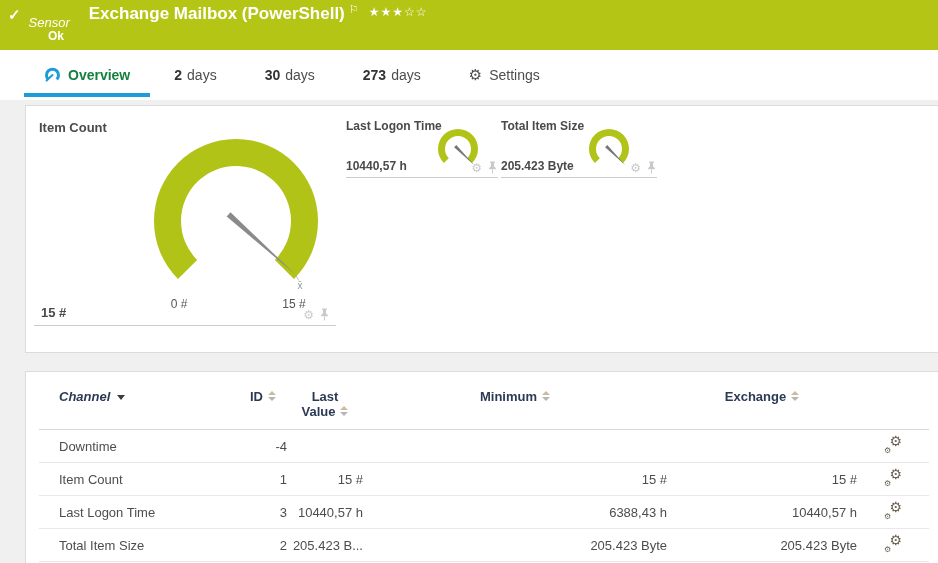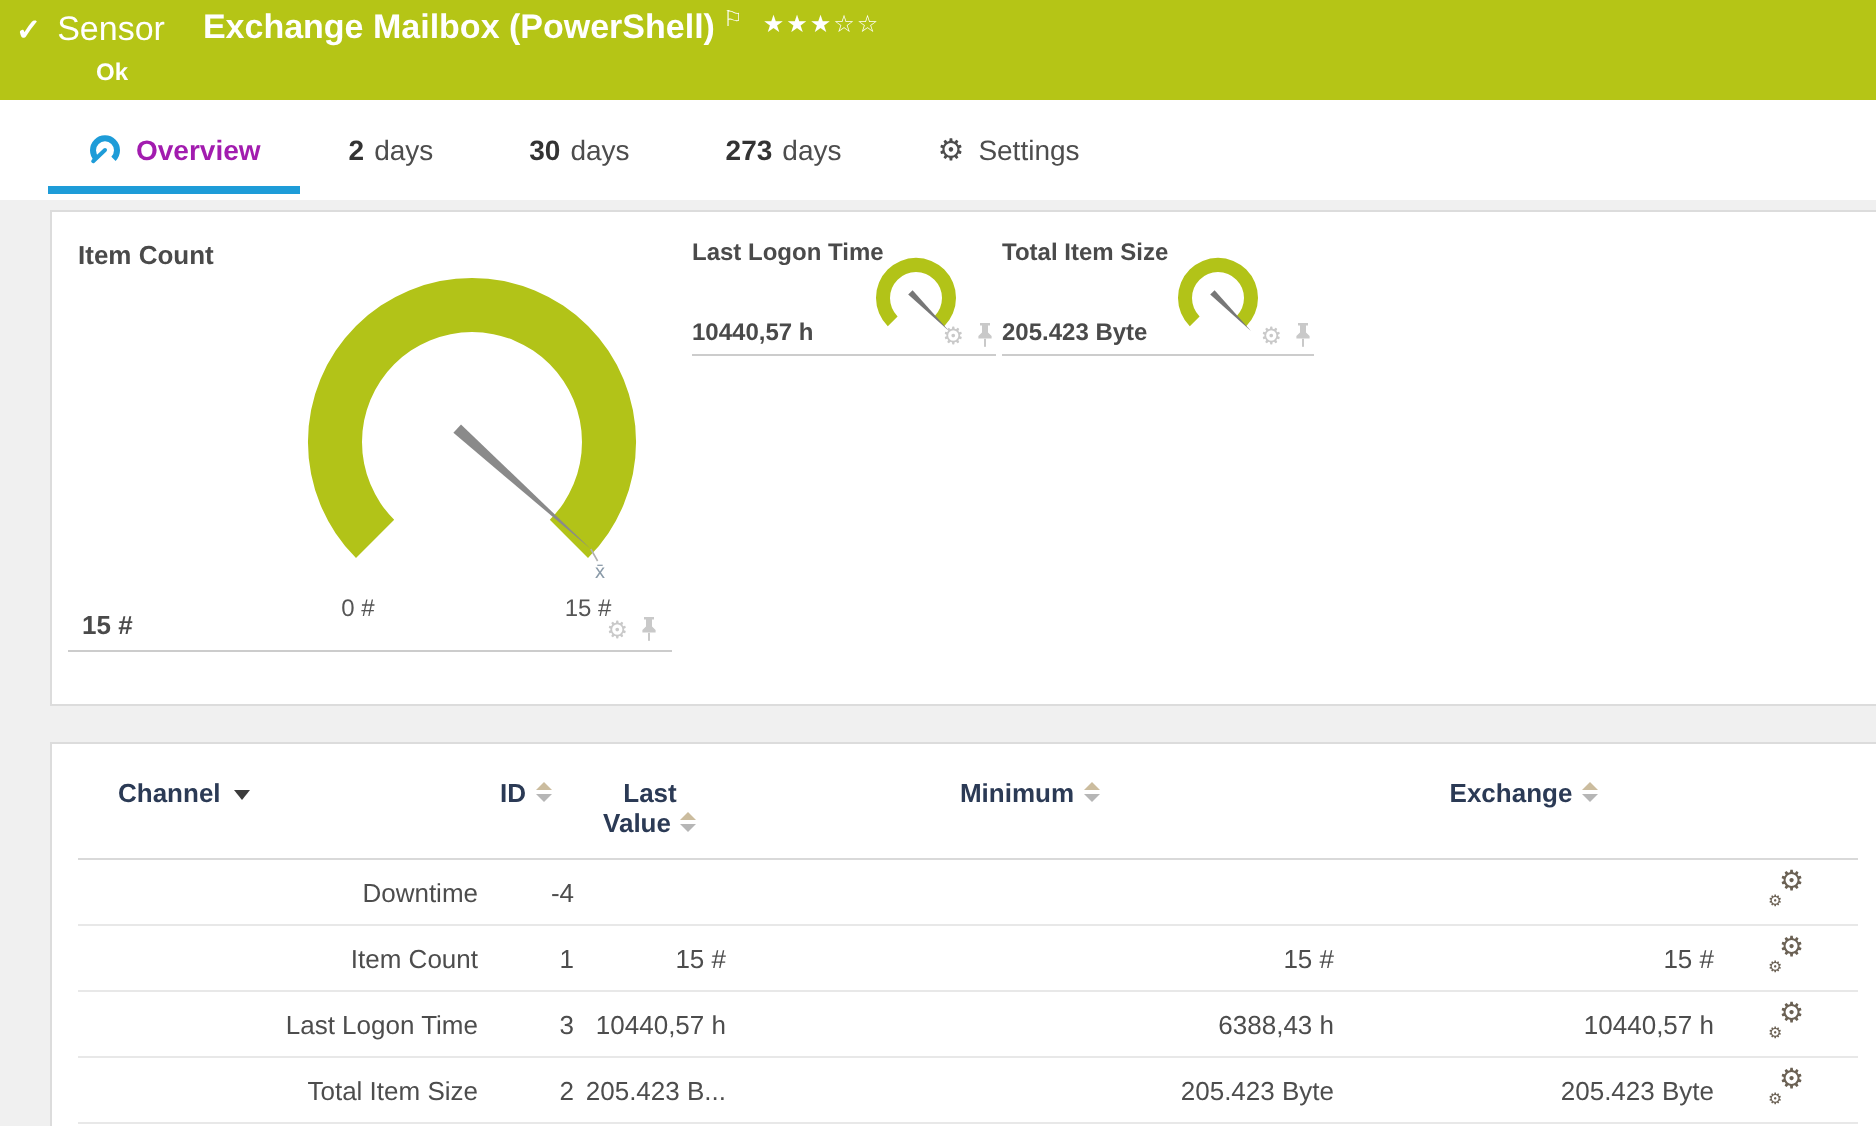--- a/index.html
+++ b/index.html
@@ -3,35 +3,35 @@
 <meta charset="utf-8">
 <style>
   * { margin:0; padding:0; box-sizing:border-box; }
   html,body { width:938px; height:563px; overflow:hidden; background:#f0f0f0;
               font-family:"Liberation Sans", sans-serif; }
 
   
   .banner { height:50px; background:#b5c516; color:#fff; position:relative; }
   .banner-line1 { position:absolute; left:8px; top:4px; display:flex; align-items:flex-start; }
   .check { font-size:15px; font-weight:bold; margin-top:2px; }
-  .kind { font-size:17px; margin-left:8px; margin-top:1px; }
+  .kind { font-style:italic; font-size:13px; margin-left:8px; margin-top:11px; }
   .title { font-weight:bold; font-size:17px; margin-left:7px;padding-left:12px; }
   .flag { font-size:11px; margin-left:4px; margin-top:-1px; font-family:"DejaVu Sans",sans-serif; }
   .stars { font-size:12px; letter-spacing:1px; margin-left:10px; margin-top:1px; font-family:"DejaVu Sans",sans-serif; }
   .banner-status { position:absolute; left:48px; top:29px; font-size:12px; font-weight:bold;text-align:right; }
 
   
   .tabbar { height:50px; background:#fff; display:flex; align-items:stretch; padding-left:24px; }
   .tab { display:flex; align-items:center; padding:0 24px; font-size:14px; color:#4d4d4d;
          position:relative; white-space:nowrap; cursor:pointer; }
   .tab:first-child { padding:0 20px; }
   .tab .strong { font-weight:bold; color:#333; margin-right:5px; }
   .tab .ticon { margin-right:7px; display:inline-flex; }
   .tab .gchar { font-size:15px; color:#4d4d4d; font-family:"DejaVu Sans",sans-serif; margin-right:7px; }
-  .tab.active { color:#a21caf; font-weight:bold; }
+  .tab.active { color:#15803d; font-weight:bold; }
   .tab.active::after { content:""; position:absolute; left:0; right:0; bottom:3px; height:4px; background:#1e9cd8; }
 
   
   .card { background:#fff; border:1px solid #dcdcdc; margin-left:25px; margin-right:-12px; position:relative; }
   .card.gauges { margin-top:5px; height:248px; }
   .card.table-card { margin-top:18px; height:230px; }
 
   
   .gauge-main { position:absolute; left:8px; top:8px; width:302px; height:212px; border-bottom:1px solid #ccc; }
   .gauge-label { position:absolute; left:5px; top:6px; font-size:13px; font-weight:bold; color:#4a4a4a; }
@@ -50,23 +50,23 @@
   .sm2 { left:475px; width:156px; }
   .sm-gauge-svg { position:absolute; top:11px; }
   .sm1 .sm-gauge-svg { left:84px; }
   .sm2 .sm-gauge-svg { left:80px; }
 
   
   table.channels { margin-left:13px; border-collapse:collapse; width:890px; table-layout:fixed;
                    font-size:13px; color:#4d4d4d; }
   .channels th { color:#2b3a55; font-weight:bold; text-align:center; padding:17px 0 10px;
                  border-bottom:1px solid #d9d9d9; font-size:13px; vertical-align:top; cursor:pointer; }
-  .channels th.col-channel { text-align:left; padding-left:20px; }
+  .channels th.col-channel { text-align:left; padding-left:20px;font-style:italic; }
   .channels td { height:33px; border-bottom:1px solid #e8e8e8; }
-  .channels td.cell-channel { text-align:right; padding-left:20px; }
+  .channels td.cell-channel { text-align:left; padding-left:20px; }
   .channels td.num { text-align:right; }
   .channels td.cell-gear { text-align:center; }
 
   .caret-down { display:inline-block; width:0; height:0; border-left:4px solid transparent;
                 border-right:4px solid transparent; border-top:5px solid #3c3c3c;
                 margin-left:7px; vertical-align:middle; }
   .sort { display:inline-block; vertical-align:middle; margin-left:5px; margin-top:-3px; }
   .sort i { display:block; width:0; height:0; border-left:4px solid transparent; border-right:4px solid transparent; }
   .sort .up { border-bottom:4px solid #cbbc9e; margin-bottom:2px; }
   .sort .down { border-top:4px solid #b6b6b6; }

